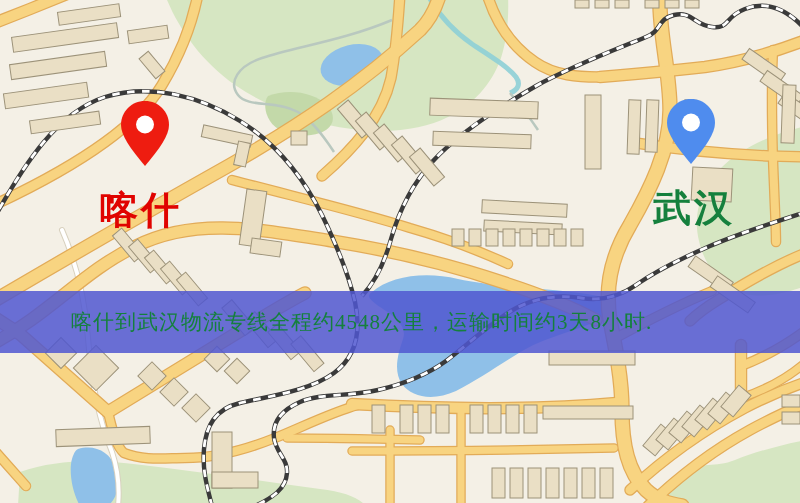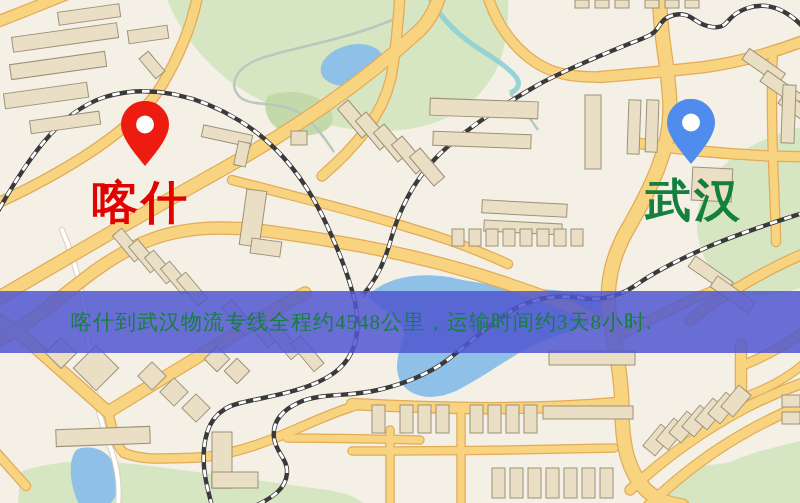--- a/index.html
+++ b/index.html
@@ -27,22 +27,23 @@
   
   .pin{position:absolute;width:52px;height:68px;}
   .pin svg{display:block;width:52px;height:68px;}
   .pin-origin{left:119px;top:100px;}
   .pin-destination{left:665px;top:98px;}
 
   
   .place-label{
     position:absolute;transform:translateX(-50%);
     font-family:Liberation Sans, sans-serif;
-    font-weight:bold;font-size:46px;line-height:1;letter-spacing:3px;
+    font-weight:bold;font-size:38px;line-height:1;letter-spacing:3px;
     white-space:nowrap;
+    margin-top:12px;
   }
   .label-origin{left:141px;top:179px;color:#e00300;}
   .label-destination{left:694px;top:177px;color:#15803d;}
 
   
   .banner{
     position:absolute;left:0;top:291px;width:800px;height:62px;
     background:rgba(80,87,208,0.85);
     display:flex;align-items:center;
     box-sizing:border-box;padding-left:25px;

